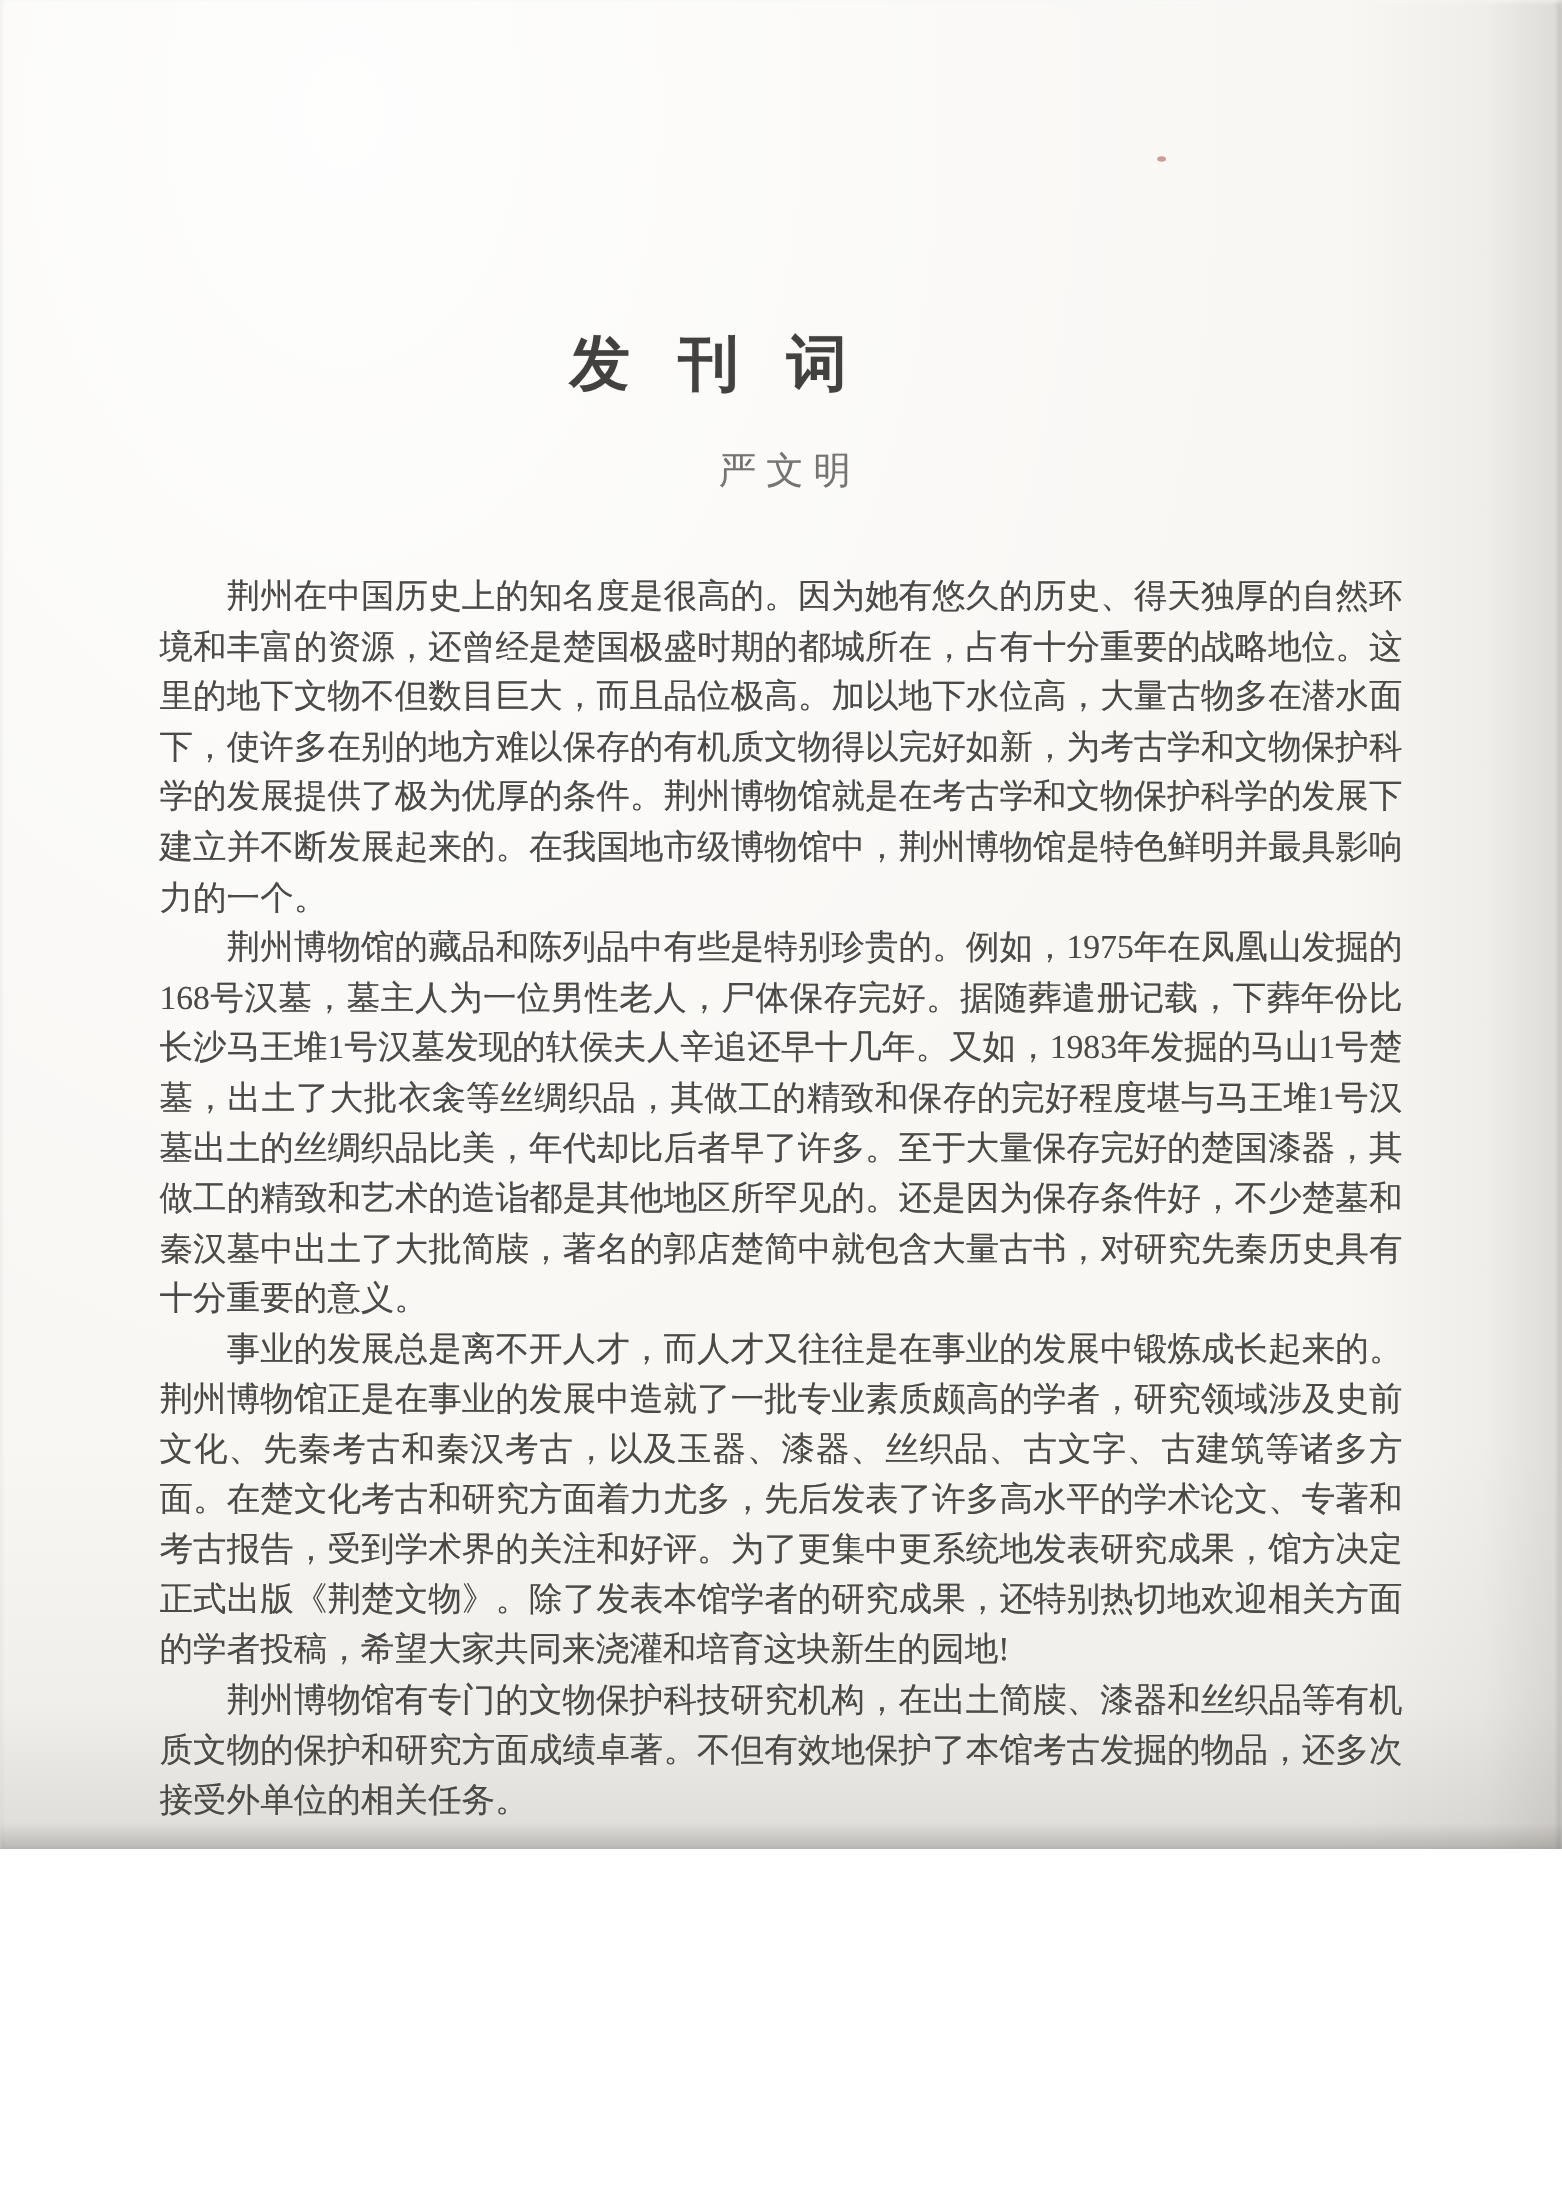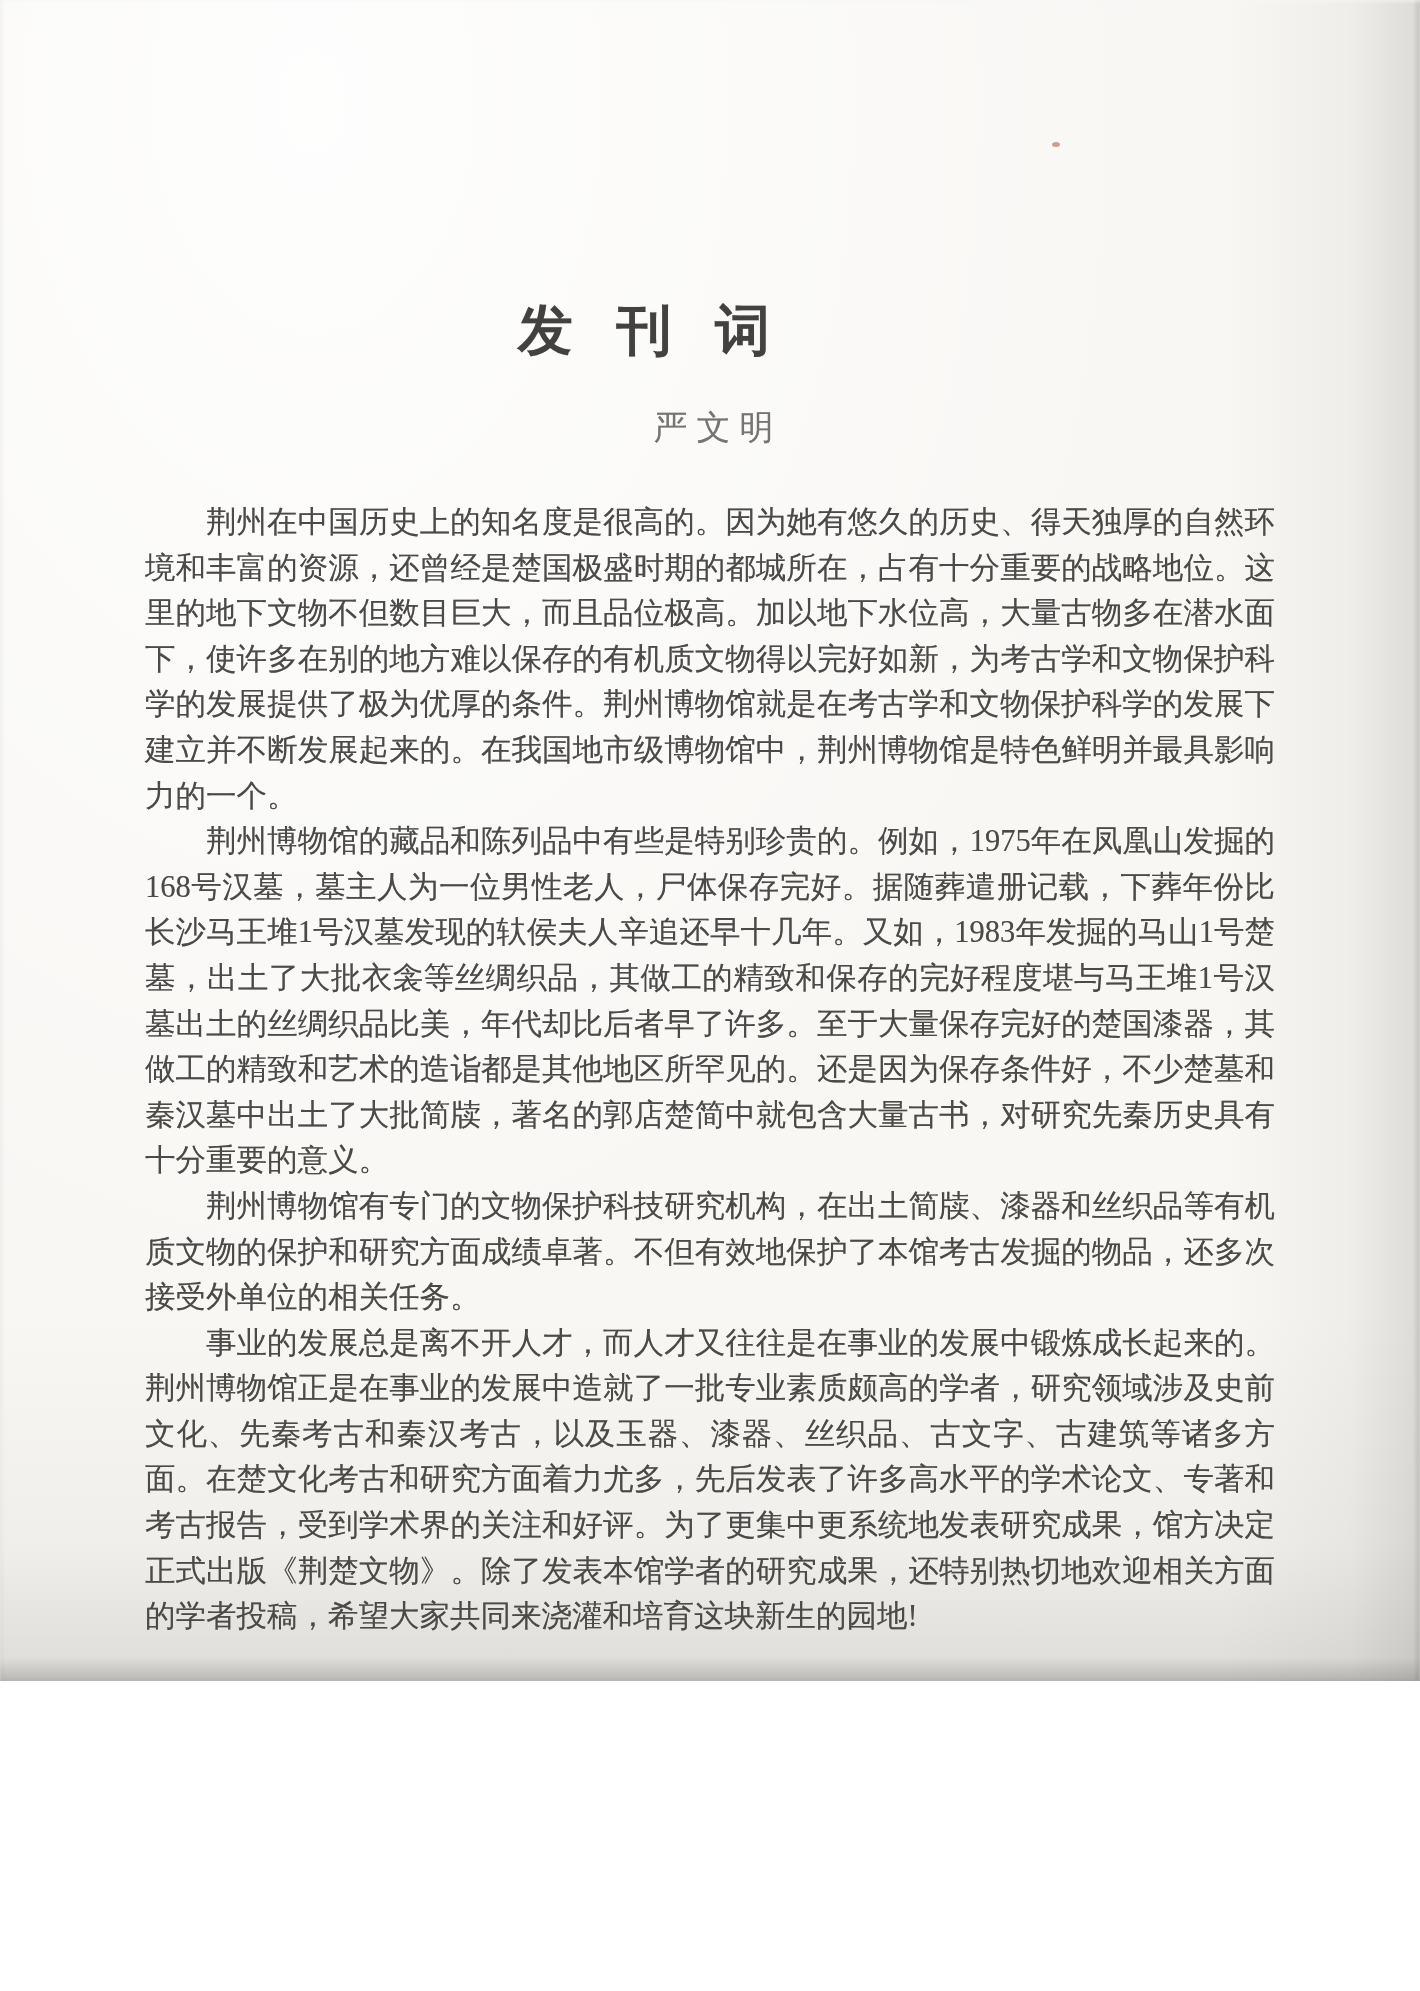--- a/index.html
+++ b/index.html
@@ -43,21 +43,21 @@
     text-align: center;
     transform: translateX(8px);
     font-size: 34px;
     font-weight: 400;
     color: #767472;
     letter-spacing: 9px;
     text-shadow: 0 0 0.6px rgba(120,118,115,0.4);
   }
   .content {
     position: absolute;
-    top: 500px;
+    top: 520px;
     left: 145px;
     width: 1130px;
     color: #4c4a48;
     font-size: 30.5px;
     line-height: 45.6px;
     text-shadow: 0 0 0.6px rgba(95,93,90,0.5);
   }
   .content p {
     margin: 0;
     padding: 0;
@@ -94,18 +94,18 @@
 <div class="page">
   <div class="speck"></div>
 
   <h1 class="title">发 刊 词</h1>
 
   <div class="author">严文明</div>
 
   <div class="content">
     <p>荆州在中国历史上的知名度是很高的。因为她有悠久的历史、得天独厚的自然环境和丰富的资源，还曾经是楚国极盛时期的都城所在，占有十分重要的战略地位。这里的地下文物不但数目巨大，而且品位极高。加以地下水位高，大量古物多在潜水面下，使许多在别的地方难以保存的有机质文物得以完好如新，为考古学和文物保护科学的发展提供了极为优厚的条件。荆州博物馆就是在考古学和文物保护科学的发展下建立并不断发展起来的。在我国地市级博物馆中，荆州博物馆是特色鲜明并最具影响力的一个。</p>
     <p>荆州博物馆的藏品和陈列品中有些是特别珍贵的。例如，1975年在凤凰山发掘的168号汉墓，墓主人为一位男性老人，尸体保存完好。据随葬遣册记载，下葬年份比长沙马王堆1号汉墓发现的轪侯夫人辛追还早十几年。又如，1983年发掘的马山1号楚墓，出土了大批衣衾等丝绸织品，其做工的精致和保存的完好程度堪与马王堆1号汉墓出土的丝绸织品比美，年代却比后者早了许多。至于大量保存完好的楚国漆器，其做工的精致和艺术的造诣都是其他地区所罕见的。还是因为保存条件好，不少楚墓和秦汉墓中出土了大批简牍，著名的郭店楚简中就包含大量古书，对研究先秦历史具有十分重要的意义。</p>
+    <p>事业的发展总是离不开人才，而人才又往往是在事业的发展中锻炼成长起来的。荆州博物馆正是在事业的发展中造就了一批专业素质颇高的学者，研究领域涉及史前文化、先秦考古和秦汉考古，以及玉器、漆器、丝织品、古文字、古建筑等诸多方面。在楚文化考古和研究方面着力尤多，先后发表了许多高水平的学术论文、专著和考古报告，受到学术界的关注和好评。为了更集中更系统地发表研究成果，馆方决定正式出版《荆楚文物》。除了发表本馆学者的研究成果，还特别热切地欢迎相关方面的学者投稿，希望大家共同来浇灌和培育这块新生的园地!</p>
     <p>荆州博物馆有专门的文物保护科技研究机构，在出土简牍、漆器和丝织品等有机质文物的保护和研究方面成绩卓著。不但有效地保护了本馆考古发掘的物品，还多次接受外单位的相关任务。</p>
-    <p>事业的发展总是离不开人才，而人才又往往是在事业的发展中锻炼成长起来的。荆州博物馆正是在事业的发展中造就了一批专业素质颇高的学者，研究领域涉及史前文化、先秦考古和秦汉考古，以及玉器、漆器、丝织品、古文字、古建筑等诸多方面。在楚文化考古和研究方面着力尤多，先后发表了许多高水平的学术论文、专著和考古报告，受到学术界的关注和好评。为了更集中更系统地发表研究成果，馆方决定正式出版《荆楚文物》。除了发表本馆学者的研究成果，还特别热切地欢迎相关方面的学者投稿，希望大家共同来浇灌和培育这块新生的园地!</p>
   </div>
 
   <div class="dateline">2012年5月25日于北大蓝旗营</div>
 </div>
 
 </body></html>

